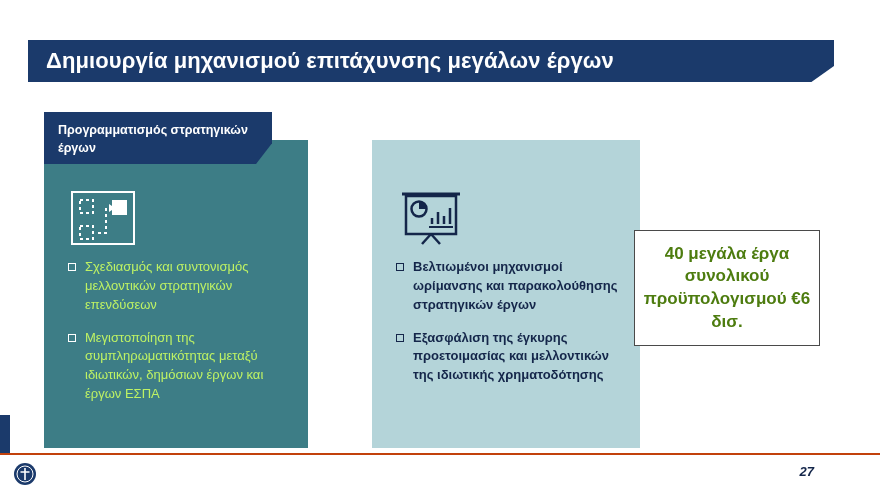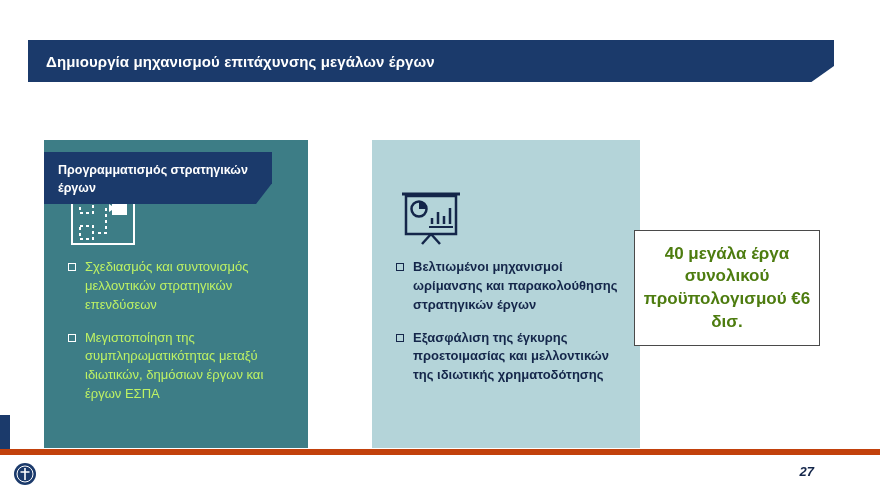--- a/index.html
+++ b/index.html
@@ -30,37 +30,36 @@
     top: 40px;
     width: 806px;
     height: 42px;
     background: #1b3a6b;
     display: flex;
     align-items: center;
     clip-path: polygon(0 0, 100% 0, 100% 62%, 97.2% 100%, 0 100%);
   }
   .title-banner .title-text {
     color: #ffffff;
-    font-size: 15px;
+    font-size: 22px;
     font-weight: bold;
     padding-left: 18px;
     letter-spacing: 0.1px;
     white-space: nowrap;
   }
   .col-head {
     position: absolute;
     background: #1b3a6b;
     color: #ffffff;
     font-size: 12.5px;
     font-weight: bold;
     line-height: 1.45;
     padding: 9px 14px 9px 14px;
     box-sizing: border-box;
     z-index: 3;
-    margin-top: 40px;
   }
   .col-body {
     position: absolute;
     box-sizing: border-box;
   }
 
   
   #col1-head {
     left: 44px;
     top: 112px;
@@ -164,21 +163,21 @@
   }
 
   
   .footer-bar {
     position: absolute;
     left: 0;
     bottom: 0;
     width: 880px;
     height: 40px;
     background: #ffffff;
-    border-top: 6px solid #c2410c;
+    border-top: 2px solid #c2410c;
   }
   .footer-emblem {
     position: absolute;
     left: 12px;
     bottom: 8px;
     width: 26px;
     height: 26px;
   }
   .page-number {
     position: absolute;

